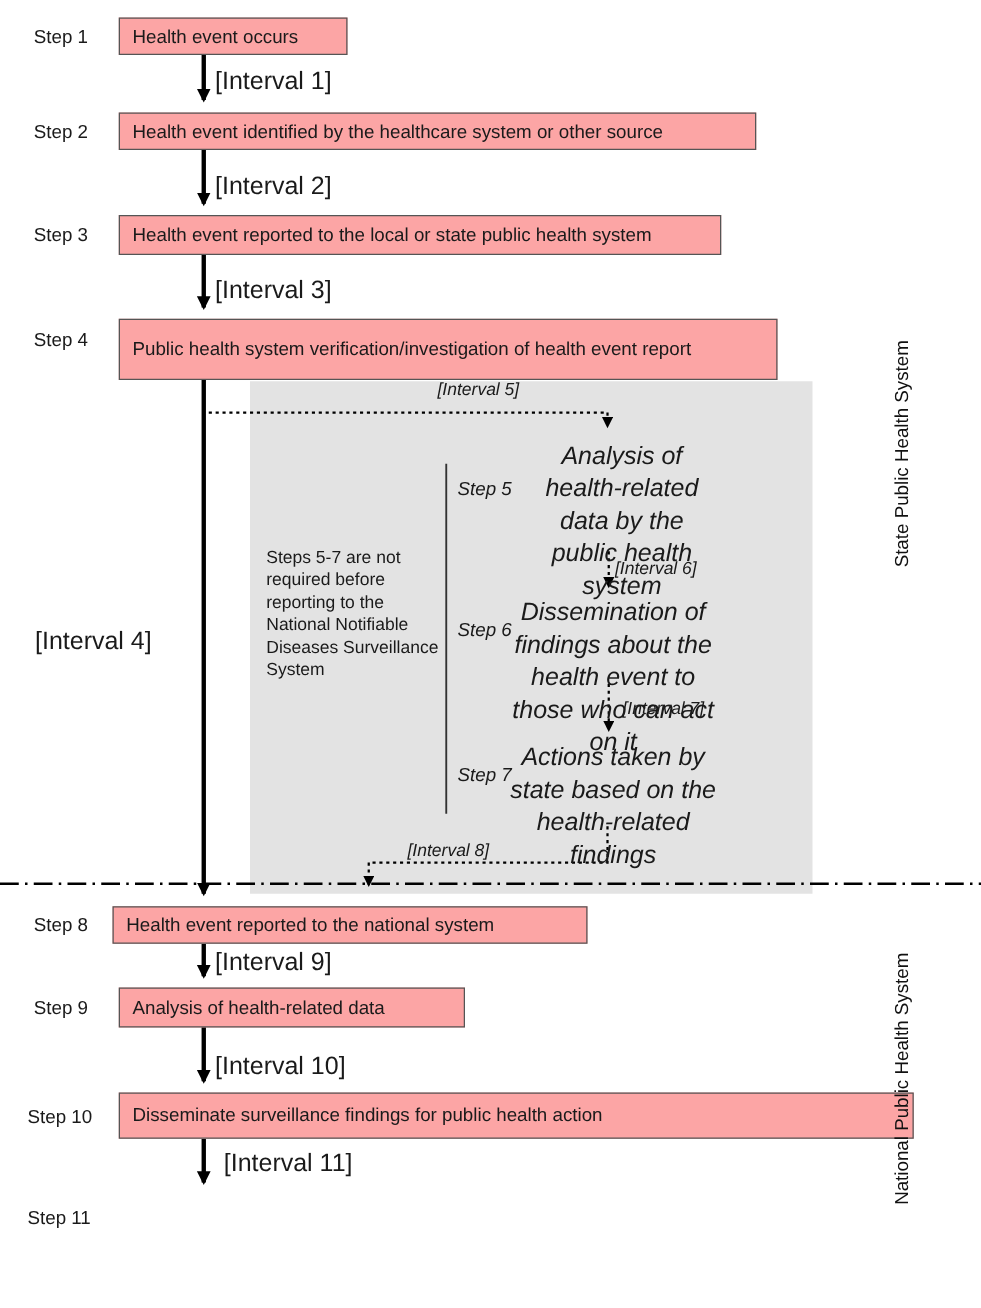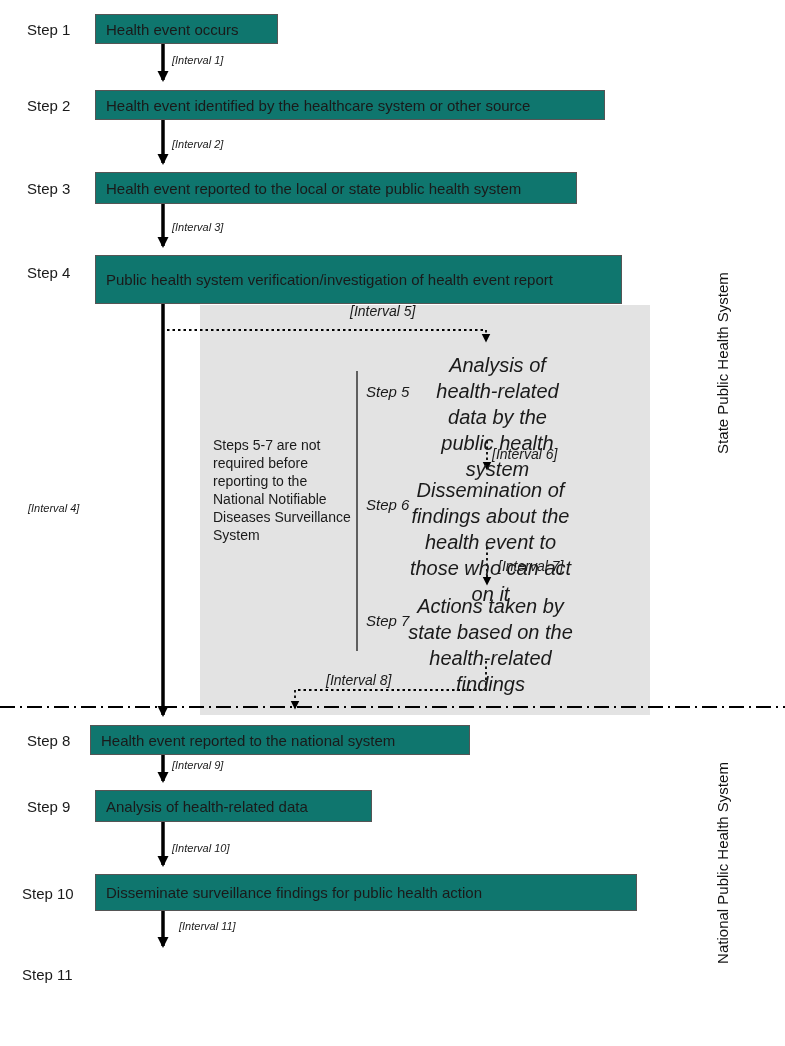--- a/index.html
+++ b/index.html
@@ -3,25 +3,25 @@
 <meta charset="utf-8">
 <style>
   html,body{margin:0;padding:0;background:#fff;}
   #stage{
     position:relative;width:785px;height:1046px;background:#ffffff;
     font-family:"Liberation Sans", sans-serif;color:#1a1a1a;overflow:hidden;
   }
   .abs{position:absolute;}
   .step-label{font-size:15px;white-space:nowrap;}
   .box{
-    position:absolute;border:1px solid #555;background:#0f766e;
+    position:absolute;border:1px solid #555;background:#fca5a5;
     display:flex;align-items:center;padding-left:10px;box-sizing:border-box;
     font-size:15px;
   }
-  .iv{position:absolute;font-size:11px;white-space:nowrap;font-style:italic;}
+  .iv{position:absolute;font-size:20px;white-space:nowrap;}
   .iv-it{position:absolute;font-size:14px;font-style:italic;white-space:nowrap;}
   .gray-panel{
     position:absolute;left:200px;top:305px;width:450px;height:410px;
     background:#e3e3e3;
   }
   .sub-label{position:absolute;font-size:15px;font-style:italic;white-space:nowrap;}
   .sub-text{position:absolute;font-size:20px;font-style:italic;text-align:center;line-height:1.3;}
   .note{
     position:absolute;left:213px;top:437px;width:140px;
     font-size:14px;line-height:1.28;text-align:left;
@@ -87,21 +87,21 @@
     </div>
   <div class="box" style="left:95px;top:255px;width:527px;height:49px">
       <span>Public health system verification/investigation of health event report</span>
     </div>
   <div class="box" style="left:90px;top:725px;width:380px;height:30px">
       <span>Health event reported to the national system</span>
     </div>
   <div class="box" style="left:95px;top:790px;width:277px;height:32px">
       <span>Analysis of health-related data</span>
     </div>
-  <div class="box" style="left:95px;top:874px;width:542px;height:37px">
+  <div class="box" style="left:95px;top:874px;width:636px;height:37px">
       <span>Disseminate surveillance findings for public health action</span>
     </div>
 
   <div class="iv" style="left:172px;top:54px">[Interval 1]</div>
   <div class="iv" style="left:172px;top:138px">[Interval 2]</div>
   <div class="iv" style="left:172px;top:221px">[Interval 3]</div>
   <div class="iv" style="left:28px;top:502px">[Interval 4]</div>
   <div class="iv" style="left:172px;top:759px">[Interval 9]</div>
   <div class="iv" style="left:172px;top:842px">[Interval 10]</div>
   <div class="iv" style="left:179px;top:920px">[Interval 11]</div>

